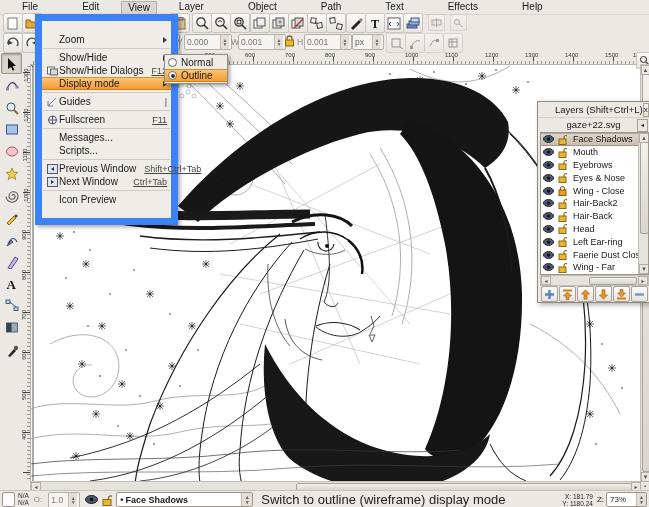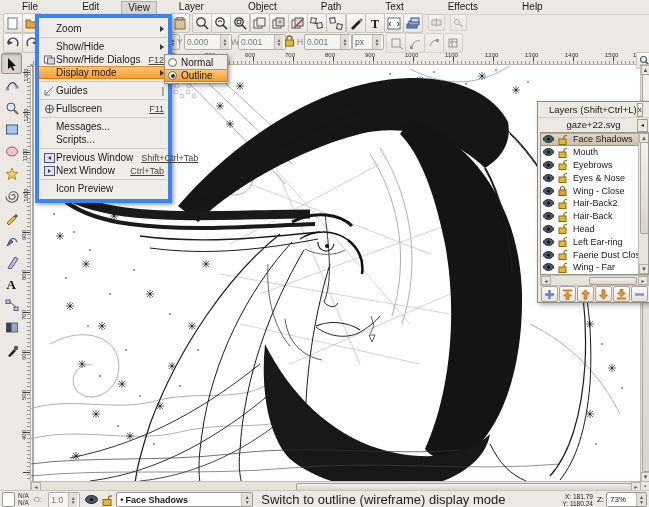--- a/index.html
+++ b/index.html
@@ -39,37 +39,37 @@
         display:flex;align-items:center;justify-content:center;}
   .tool.active{background:#d9d4cc;border:1px solid #9d978e;box-shadow:inset 0 1px 2px rgba(0,0,0,.25);}
   
   #canvas{left:30px;top:64px;width:610px;height:417px;background:#fff;overflow:hidden;}
   
   .sb{background:#e6e2dc;border:1px solid #c2bdb5;}
   .sb-thumb{background:linear-gradient(#f3f1ed,#d9d4cc);border:1px solid #a8a29a;border-radius:2px;}
   .sb-btn{background:#e9e5df;border:1px solid #b5b0a8;display:flex;align-items:center;justify-content:center;
           font-size:6px;color:#555;}
   
-  #view-menu{left:35px;top:14px;width:129px;background:#f0ede8;border:4px solid #3b82f6;
-             box-shadow:2px 2px 4px rgba(0,0,0,.35);z-index:40;padding:4px 0;}
+  #view-menu{left:35px;top:14px;width:129px;background:#f0ede8;border:7px solid #3b82f6;
+             box-shadow:2px 2px 4px rgba(0,0,0,.35);z-index:40;padding:12px 0;}
   .mi{height:13px;display:flex;align-items:center;padding:0 4px 0 3px;}
   .mi .ic{width:14px;height:11px;flex:0 0 14px;display:flex;align-items:center;justify-content:center;}
   .mi .lbl{white-space:nowrap;}
   .mi .acc{margin-left:auto;color:#4a463f;font-size:9px;padding-left:8px;text-decoration:underline;}
   .mi .sub{margin-left:auto;width:0;height:0;border-left:4px solid #3a3a3a;border-top:3px solid transparent;border-bottom:3px solid transparent;}
   .mi.hl{background:linear-gradient(#fcc576,#f49d33);border-top:1px solid #e08f1e;border-bottom:1px solid #d07f10;height:11px;}
   .msep{height:1px;background:#cfcac2;margin:2px 1px;}
   #display-submenu{left:164px;top:54px;width:62px;background:#f0ede8;border:1px solid #948e85;
              box-shadow:2px 2px 4px rgba(0,0,0,.35);z-index:41;padding:1px 0;}
   .radio{width:7px;height:7px;border:1px solid #6d675f;border-radius:50%;background:#fff;flex:0 0 7px;margin-right:4px;position:relative;}
   .radio.on::after{content:"";position:absolute;left:1.5px;top:1.5px;width:4px;height:4px;border-radius:50%;background:#333;}
   
   #layers-panel{left:537px;top:101px;width:111px;height:200px;background:#ece9e4;border:1px solid #8f8a82;
                 box-shadow:2px 2px 5px rgba(0,0,0,.3);z-index:30;}
-  #lp-title{height:15px;display:flex;align-items:center;padding:0 8px;border-bottom:1px solid #d4cfc7;}
+  #lp-title{height:15px;display:flex;align-items:center;padding:0 14px;border-bottom:1px solid #d4cfc7;}
   #lp-title .t{font-size:9.5px;margin-left:3px;white-space:nowrap;}
   #lp-close{margin-left:auto;width:12px;height:12px;border:1px solid #a59f96;background:linear-gradient(#fbfaf8,#e2ded7);
             display:flex;align-items:center;justify-content:center;font-size:8px;}
   #lp-doc{height:13px;text-align:center;font-size:9.5px;line-height:13px;position:relative;}
   #lp-doc .side{position:absolute;right:1px;top:1px;width:9px;height:11px;border:1px solid #a59f96;background:#e9e5df;font-size:6px;line-height:10px;text-align:center;}
   #lp-list{position:absolute;left:2px;top:30px;width:107px;height:141px;background:#fff;border:1px solid #9b958c;overflow:hidden;}
   .lrow{height:12.8px;display:flex;align-items:center;padding-left:2px;}
   .lrow .nm{font-size:9px;margin-left:6px;white-space:nowrap;}
   .lrow.sel{background:linear-gradient(#ddd5c8,#c9bfae);border-top:1px solid #b3a793;border-bottom:1px solid #a2957f;height:10.8px;}
   .lvsb{position:absolute;right:0;top:0;width:9px;height:100%;background:#e6e2dc;border-left:1px solid #c2bdb5;}

